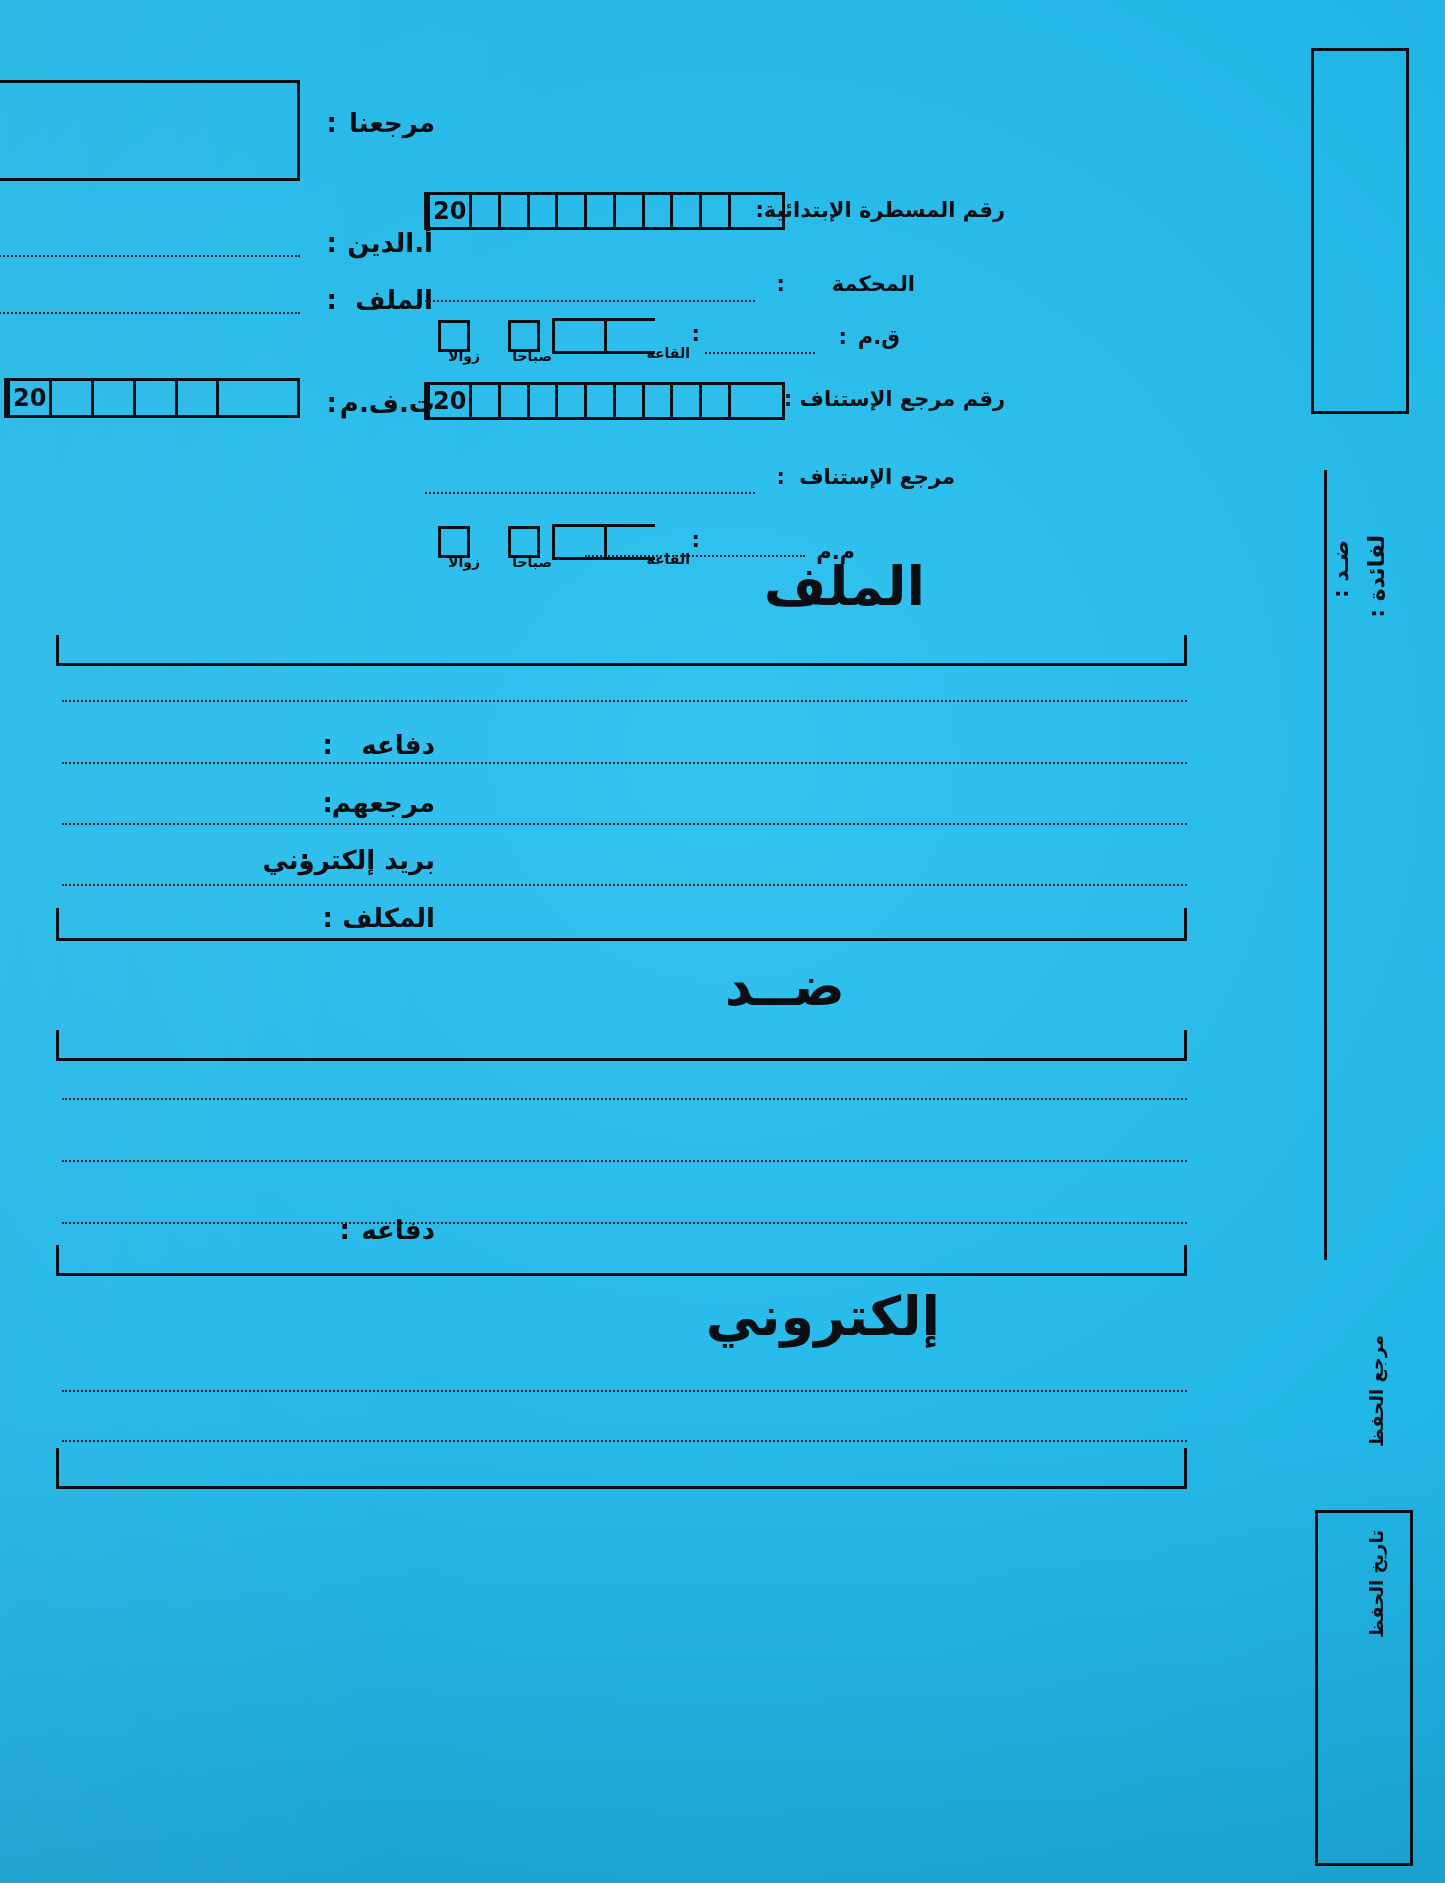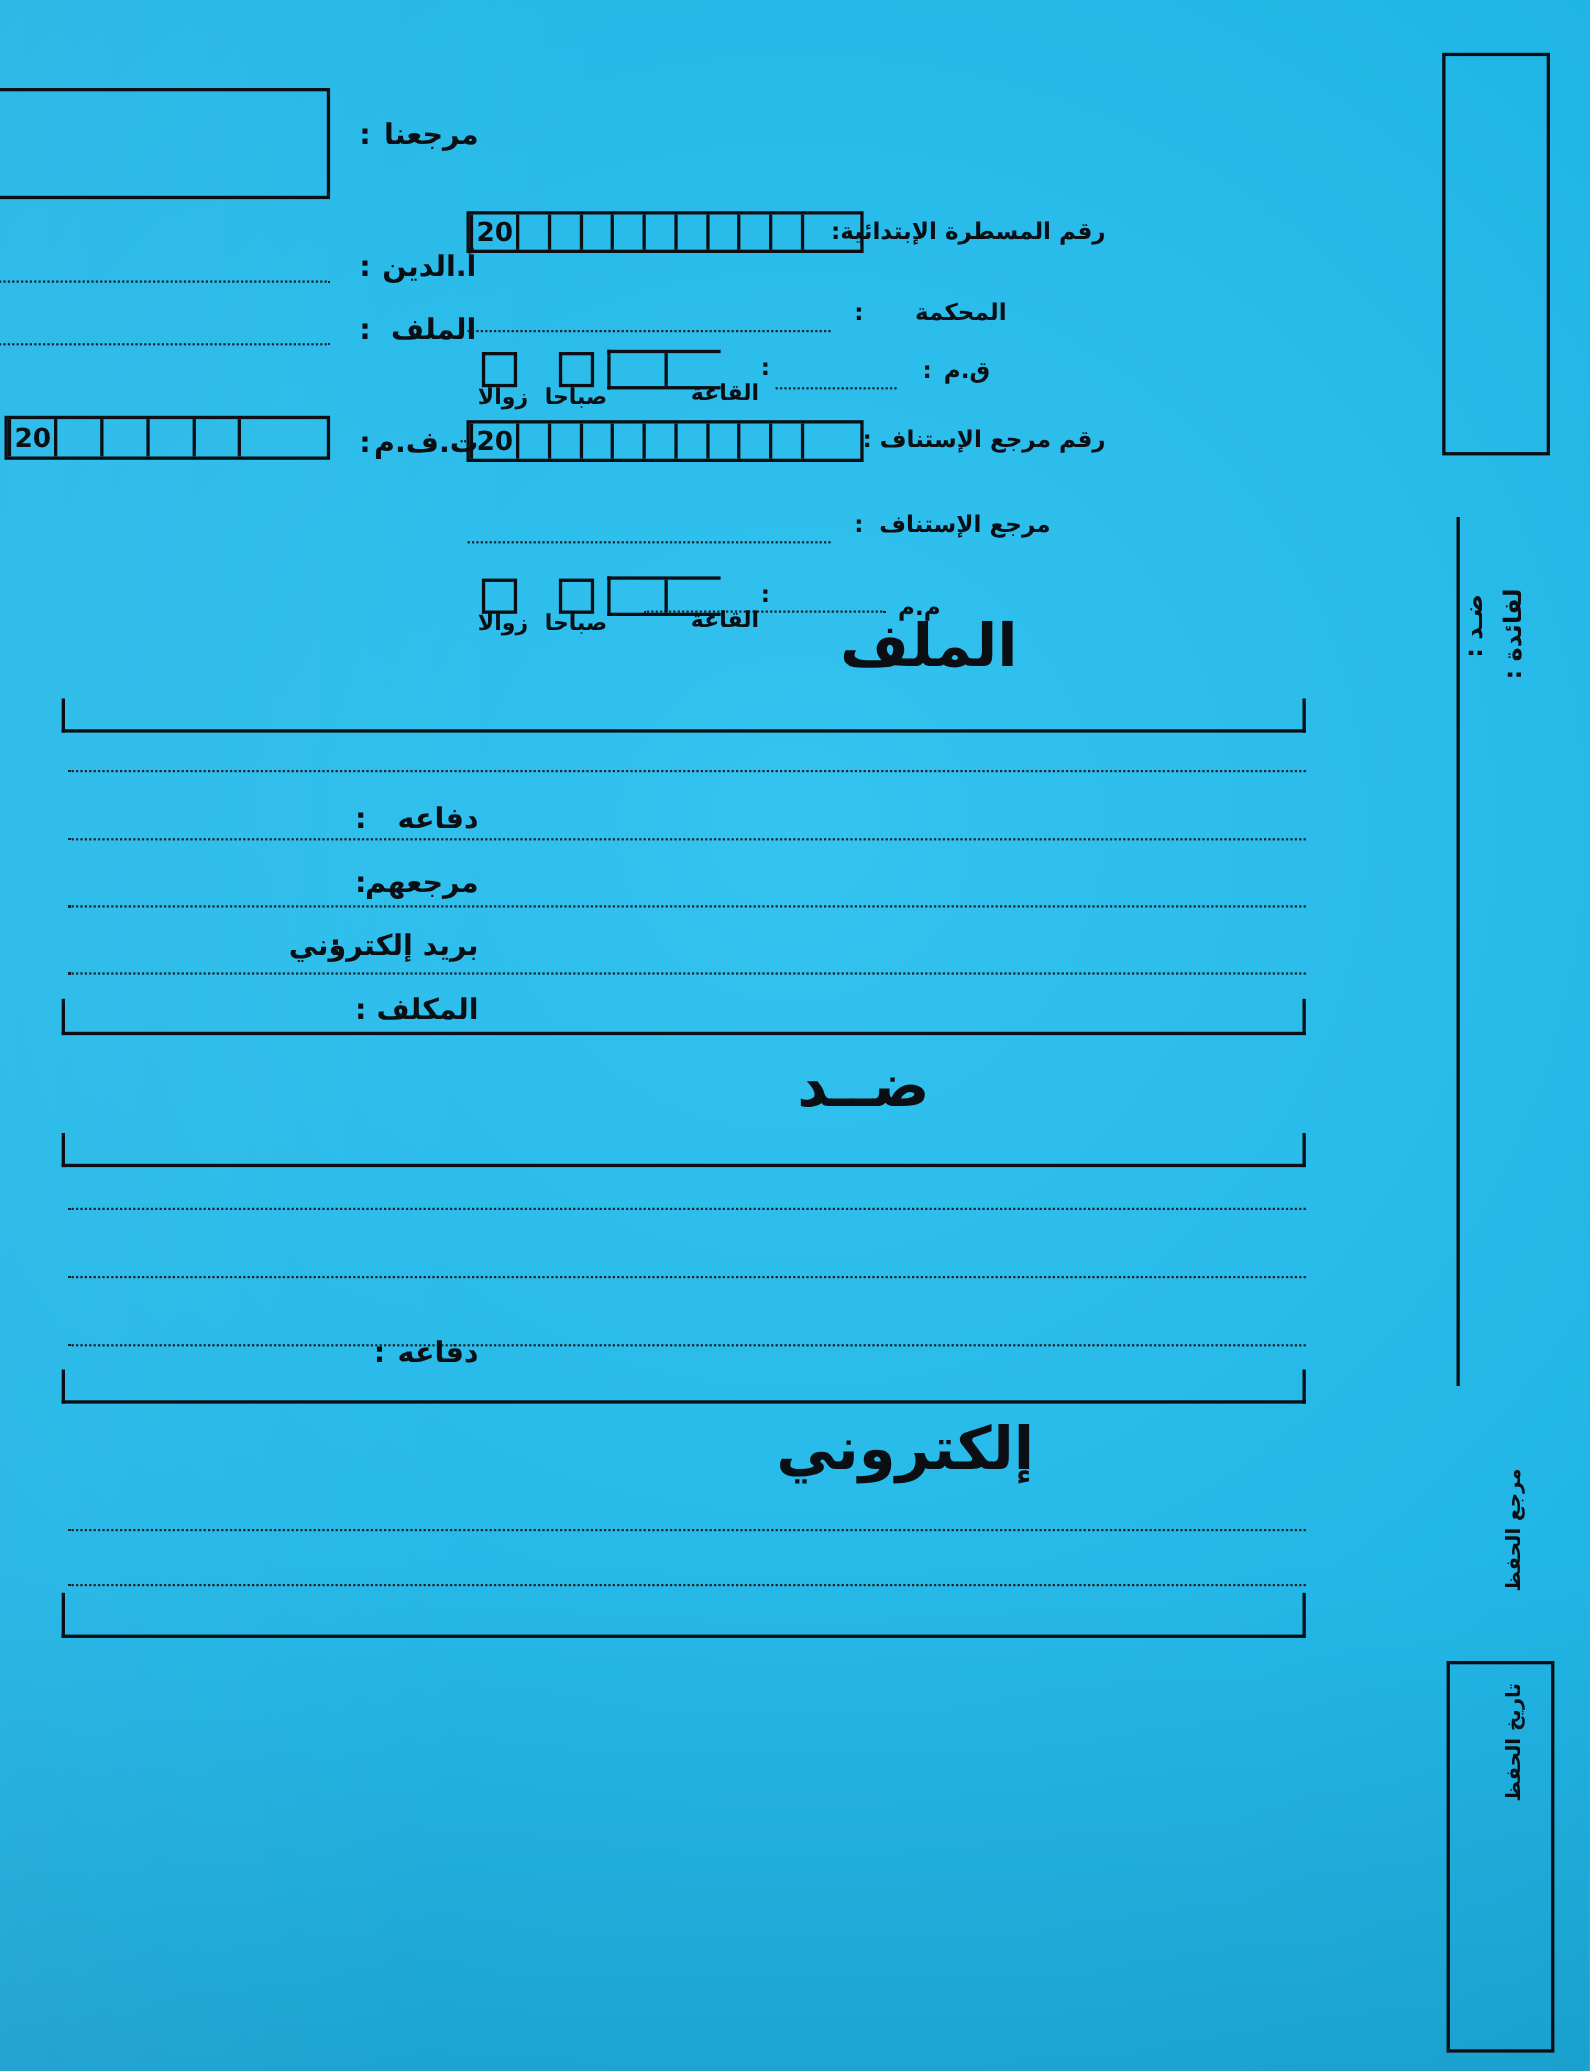--- a/index.html
+++ b/index.html
@@ -35,21 +35,21 @@
 
   .abs { position: absolute; }
 
   .lbl {
     font-size: 26px;
     font-weight: 700;
     white-space: nowrap;
     letter-spacing: 0px;
   }
   .lbl.sm { font-size: 21px; font-weight: 700; }
-  .lbl.xs { font-size: 20px; font-weight: 700; }
+  .lbl.xs { font-size: 14px; font-weight: 700; }
 
   .dotline {
     border-bottom: 2px dotted #14202a;
     height: 0;
   }
 
   
   .bracket {
     border: 3px solid #0b0f14;
     border-top: none;

